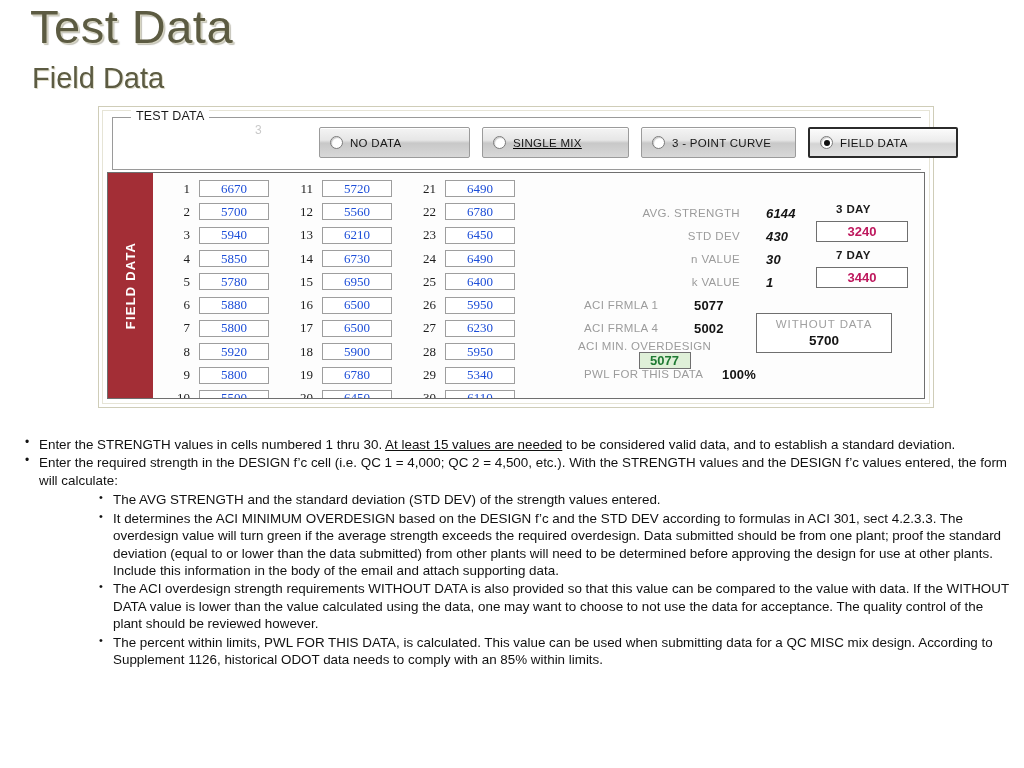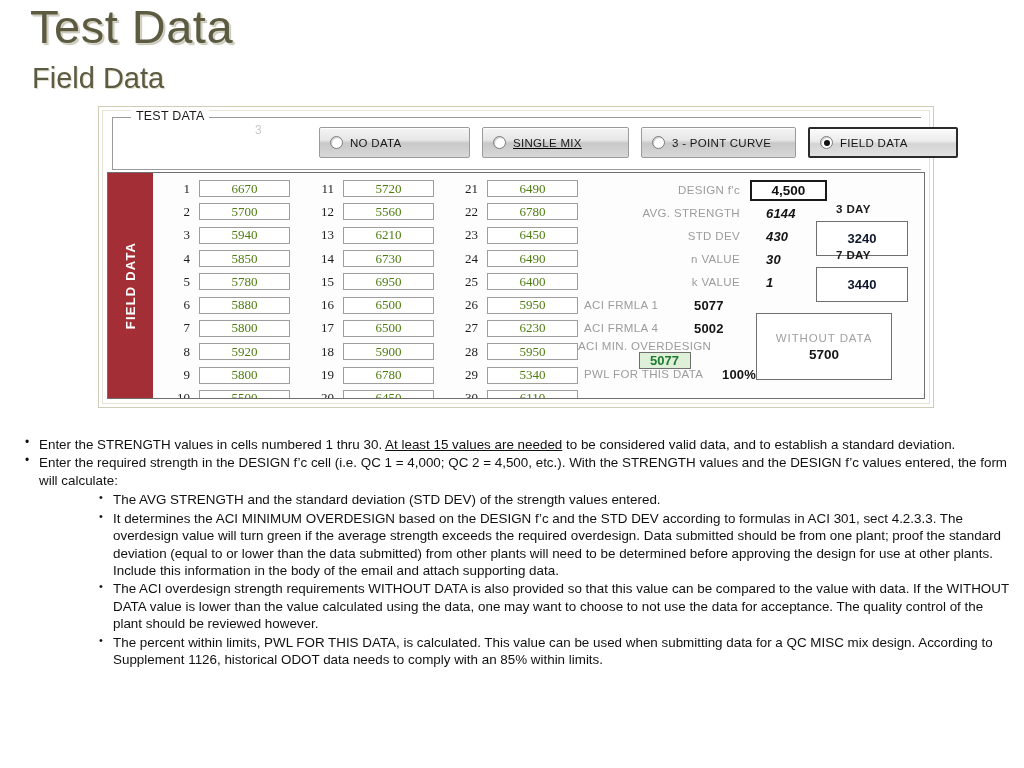--- a/index.html
+++ b/index.html
@@ -193,30 +193,30 @@
   }
   .row-index {
     width: 22px;
     text-align: right;
     margin-right: 9px;
     font-family: "Liberation Serif", serif;
     font-size: 13px;
     color: #1d1d1d;
   }
   .cell-input {
-    width: 91px;
+    width: 70px;
     height: 17px;
     border: 1px solid #9e9e9e;
     background: #ffffff;
     display: flex;
     align-items: center;
     justify-content: center;
     font-family: "Liberation Serif", serif;
     font-size: 13px;
-    color: #4d7c0f;
+    color: #1d4ed8;
     box-sizing: border-box;
   }
 
   
   #summary {
     position: absolute;
     left: 470px;
     top: 4px;
     width: 360px;
     height: 232px;
@@ -292,42 +292,42 @@
   .day-label {
     position: absolute;
     font-size: 11.5px;
     font-weight: bold;
     color: #1a1a1a;
     letter-spacing: .4px;
   }
   .day-box {
     position: absolute;
     width: 92px;
-    height: 35px;
+    height: 21px;
     border: 1px solid #6f6f6f;
     background: #ffffff;
     display: flex;
     align-items: center;
     justify-content: center;
     font-size: 13px;
     font-weight: bold;
-    color: #0f172a;
+    color: #be185d;
     box-sizing: border-box;
   }
   #day3-label { left: 258px; top: 26px; }
   #day3-box   { left: 238px; top: 44px; }
   #day7-label { left: 258px; top: 72px; }
   #day7-box   { left: 238px; top: 90px; }
 
   #without-box {
     position: absolute;
     left: 178px;
     top: 136px;
     width: 136px;
-    height: 67px;
+    height: 40px;
     border: 1px solid #6f6f6f;
     background: #ffffff;
     box-sizing: border-box;
     display: flex;
     flex-direction: column;
     align-items: center;
     justify-content: center;
     gap: 3px;
   }
   #without-title {
@@ -552,24 +552,20 @@
             </div>
           <div class="grid-row">
               <span class="row-index">30</span>
               <span class="cell-input">6110</span>
             </div>
         </div>
       </div>
 
       <div id="summary">
 
-        <div class="sum-row" id="row-design">
-          <span class="sum-label lbl-col">DESIGN f'c</span>
-          <span class="design-box">4,500</span>
-        </div>
 
         <div class="sum-row" id="row-avg">
           <span class="sum-label lbl-col">AVG. STRENGTH</span>
           <span class="sum-value plain-val">6144</span>
         </div>
 
         <div class="sum-row" id="row-std">
           <span class="sum-label lbl-col">STD DEV</span>
           <span class="sum-value plain-val">430</span>
         </div>

